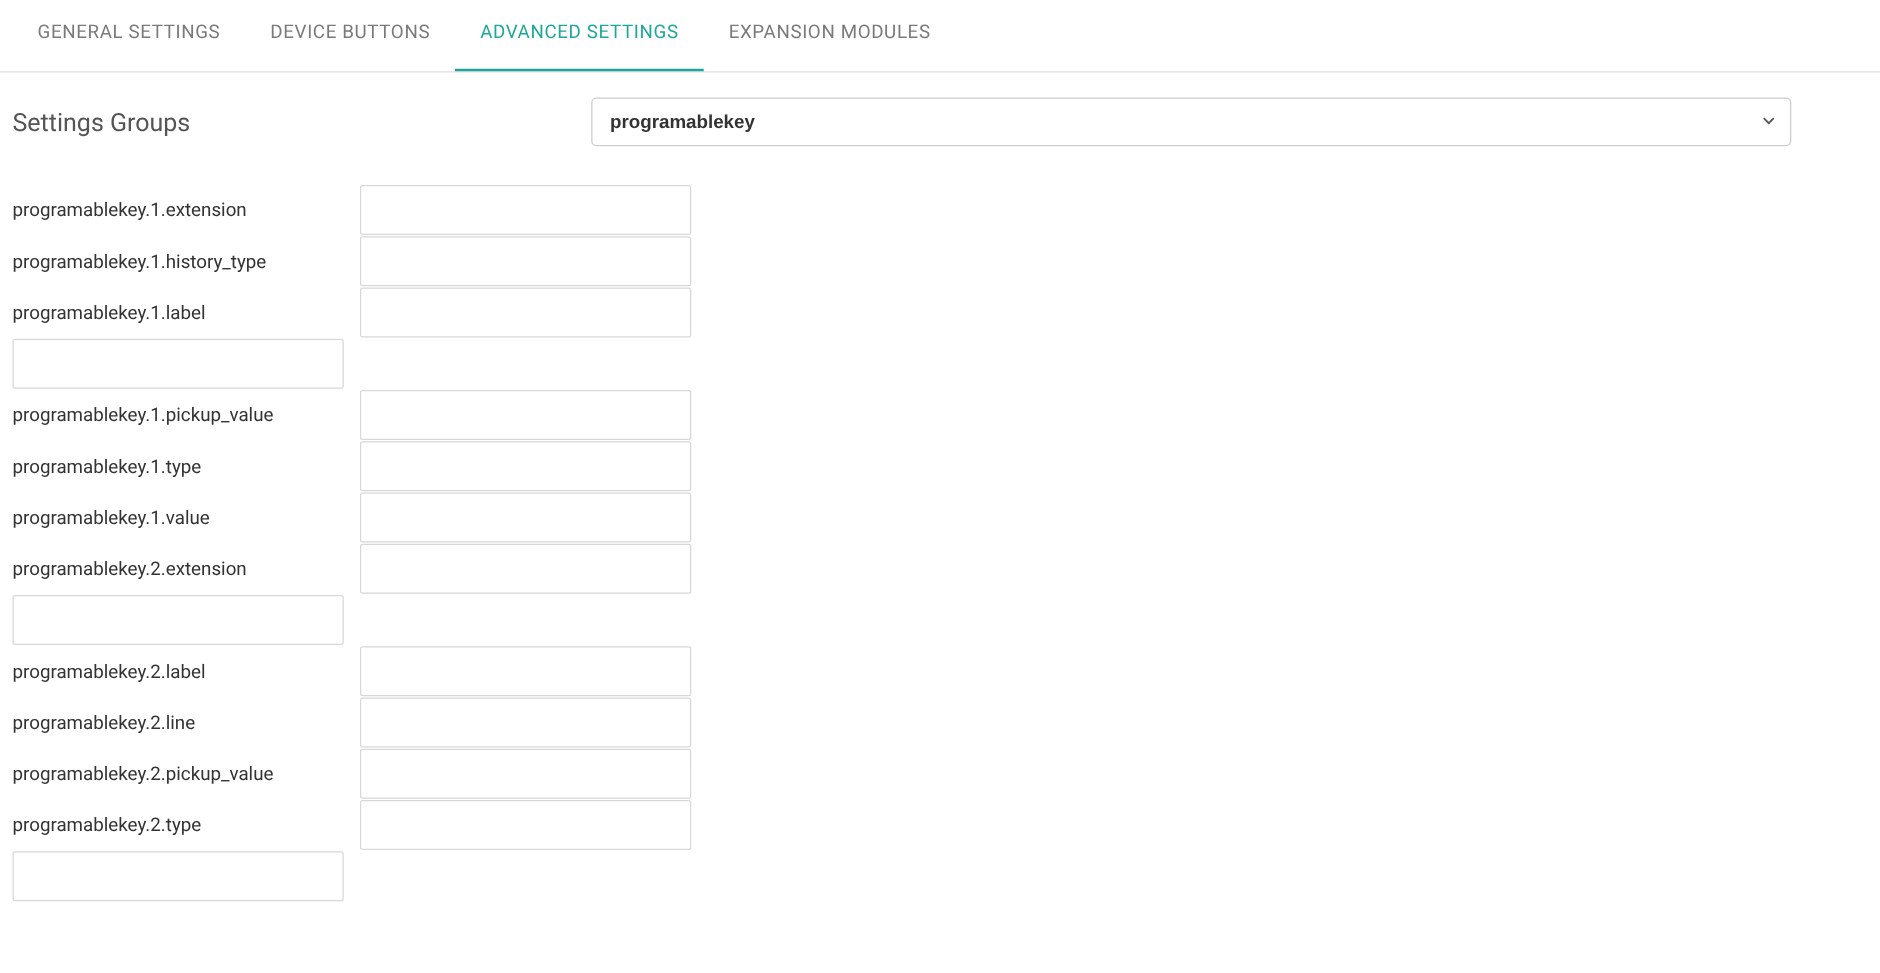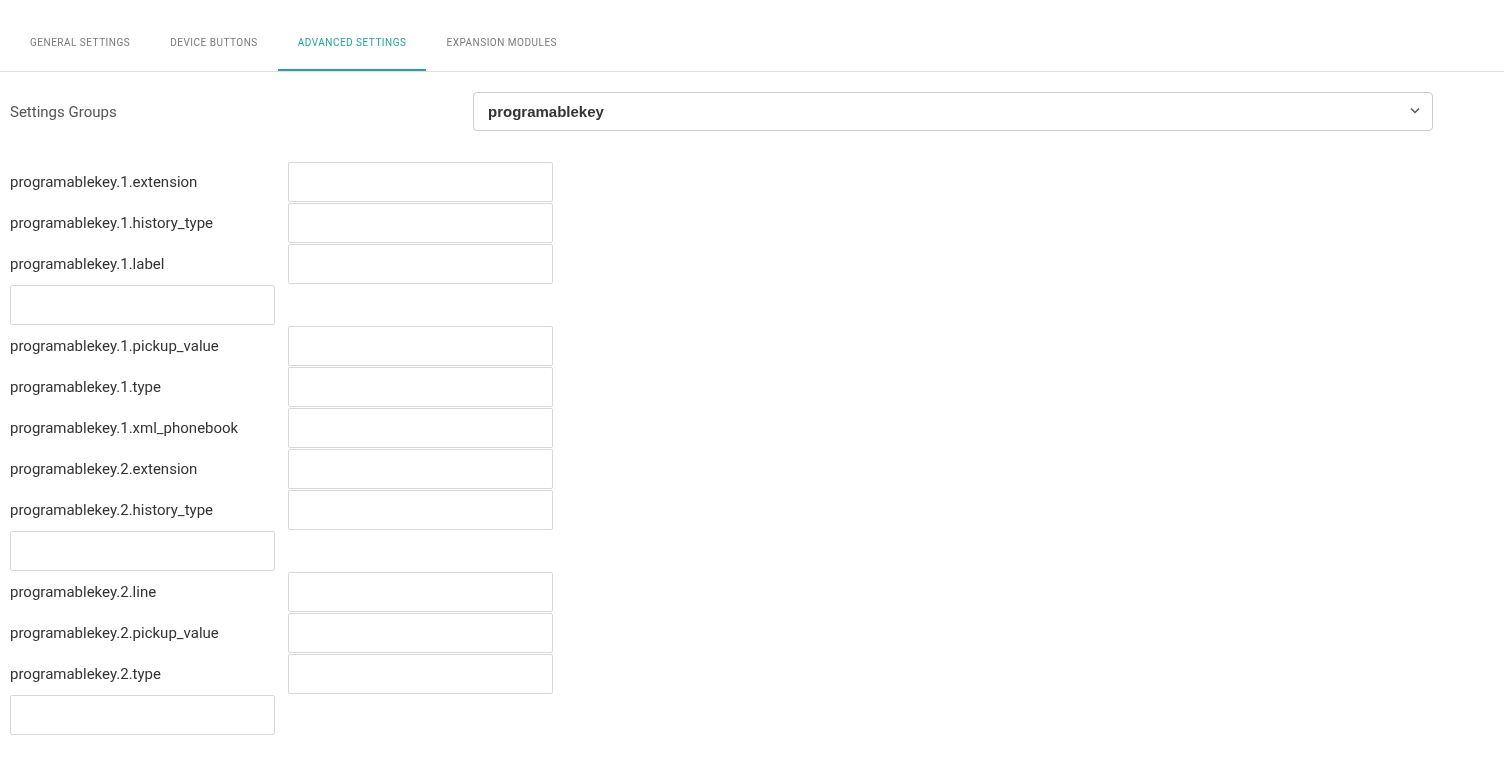--- a/index.html
+++ b/index.html
@@ -18,44 +18,43 @@
       padding: 0 10px;
     }
     .tabs {
       display: flex;
       gap: 0;
       max-width: 900px;
     }
     .tab {
       padding: 16px 20px 20px 20px;
       color: #7a7a7a;
-      font-size: 10px;
+      font-size: 15px;
       letter-spacing: 0.5px;
       cursor: pointer;
       border-bottom: 3px solid transparent;
       white-space: nowrap;
-      margin-top: 21px;
     }
     .tab.active {
       color: #1fa89a;
       border-bottom: 2px solid #1fa89a;
     }
     .content {
       padding: 20px 10px 20px 10px;
     }
     .settings-group-row {
       display: flex;
       align-items: center;
       margin-bottom: 30px;
     }
     .settings-group-label {
       width: 463px;
       flex-shrink: 0;
       color: #555;
-      font-size: 15px;
+      font-size: 20px;
     }
     .settings-group-select-wrap {
       flex: 1;
       max-width: 960px;
       position: relative;
     }
     .settings-group-select {
       width: 100%;
       padding: 10px 14px;
       border: 1px solid #ccc;
@@ -147,32 +146,32 @@
       </div>
       <div class="setting-row">
         <div class="setting-label">programablekey.1.pickup_value</div>
         <input type="text" class="setting-input" style="">
       </div>
       <div class="setting-row">
         <div class="setting-label">programablekey.1.type</div>
         <input type="text" class="setting-input" style="">
       </div>
       <div class="setting-row">
-        <div class="setting-label">programablekey.1.xml_phonebook</div>
+        <div class="setting-label">programablekey.1.value</div>
         <input type="text" class="setting-input" style="">
       </div>
       <div class="setting-row">
         <div class="setting-label">programablekey.2.extension</div>
         <input type="text" class="setting-input" style="">
       </div>
       <div class="setting-row">
-        <div class="setting-label">programablekey.2.history_type</div>
         <input type="text" class="setting-input" style="">
       </div>
       <div class="setting-row">
+        <div class="setting-label">programablekey.2.label</div>
         <input type="text" class="setting-input" style="">
       </div>
       <div class="setting-row">
         <div class="setting-label">programablekey.2.line</div>
         <input type="text" class="setting-input" style="">
       </div>
       <div class="setting-row">
         <div class="setting-label">programablekey.2.pickup_value</div>
         <input type="text" class="setting-input" style="">
       </div>

